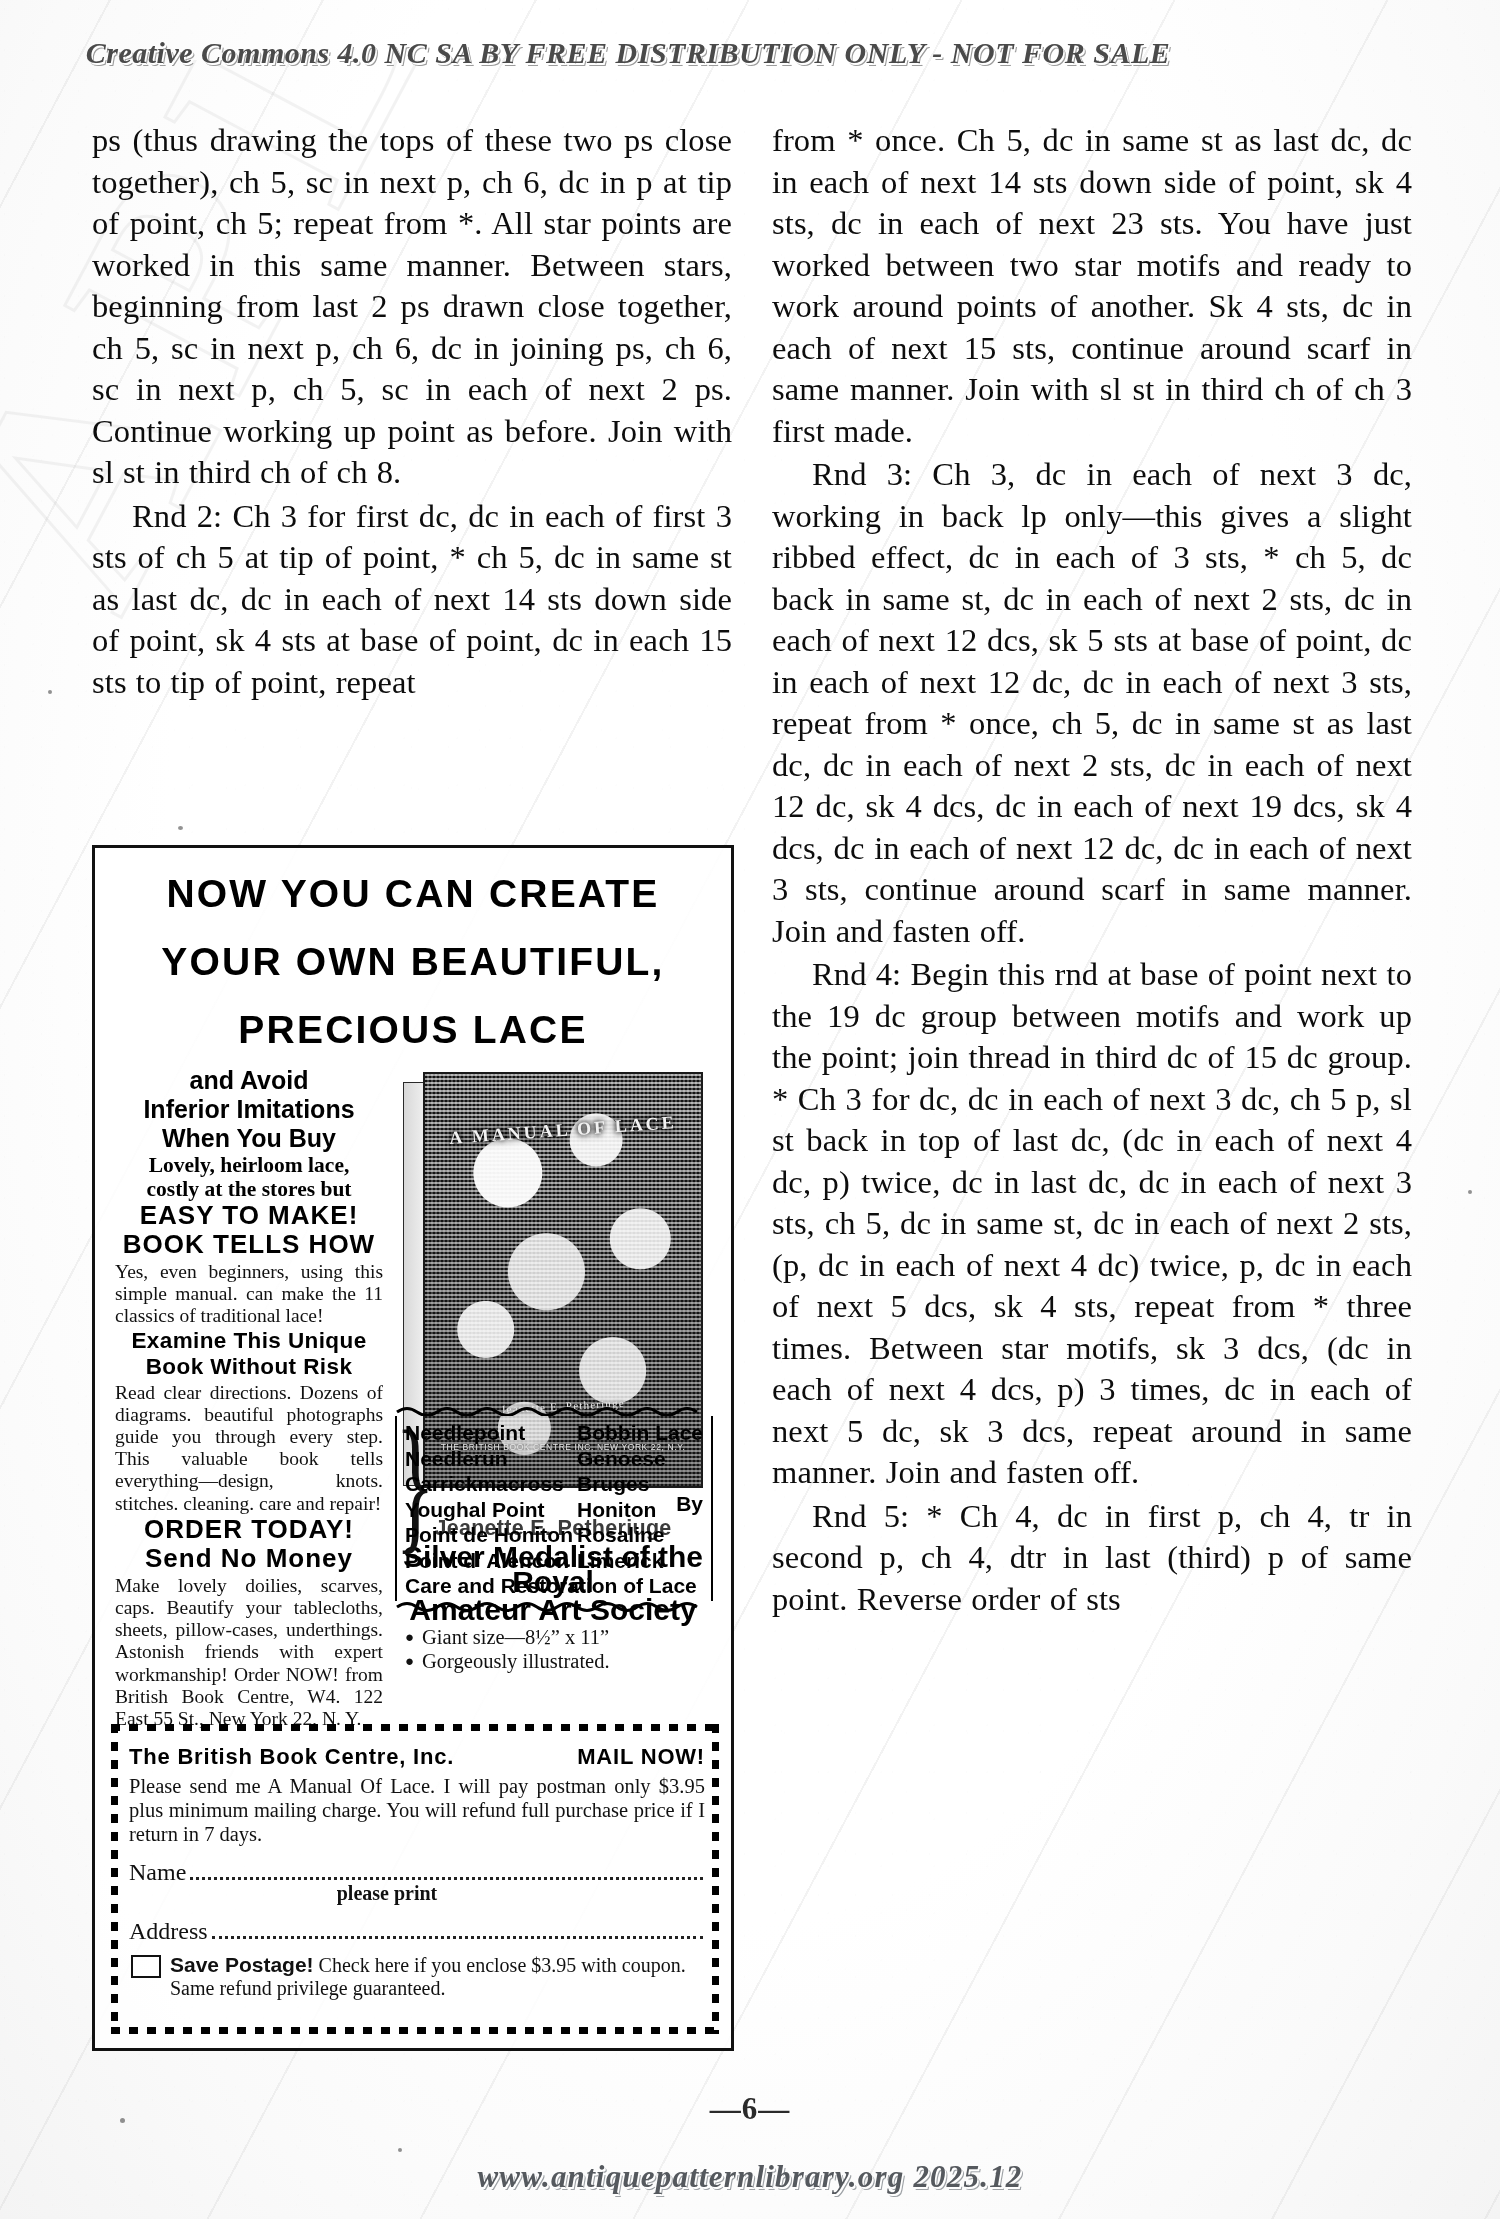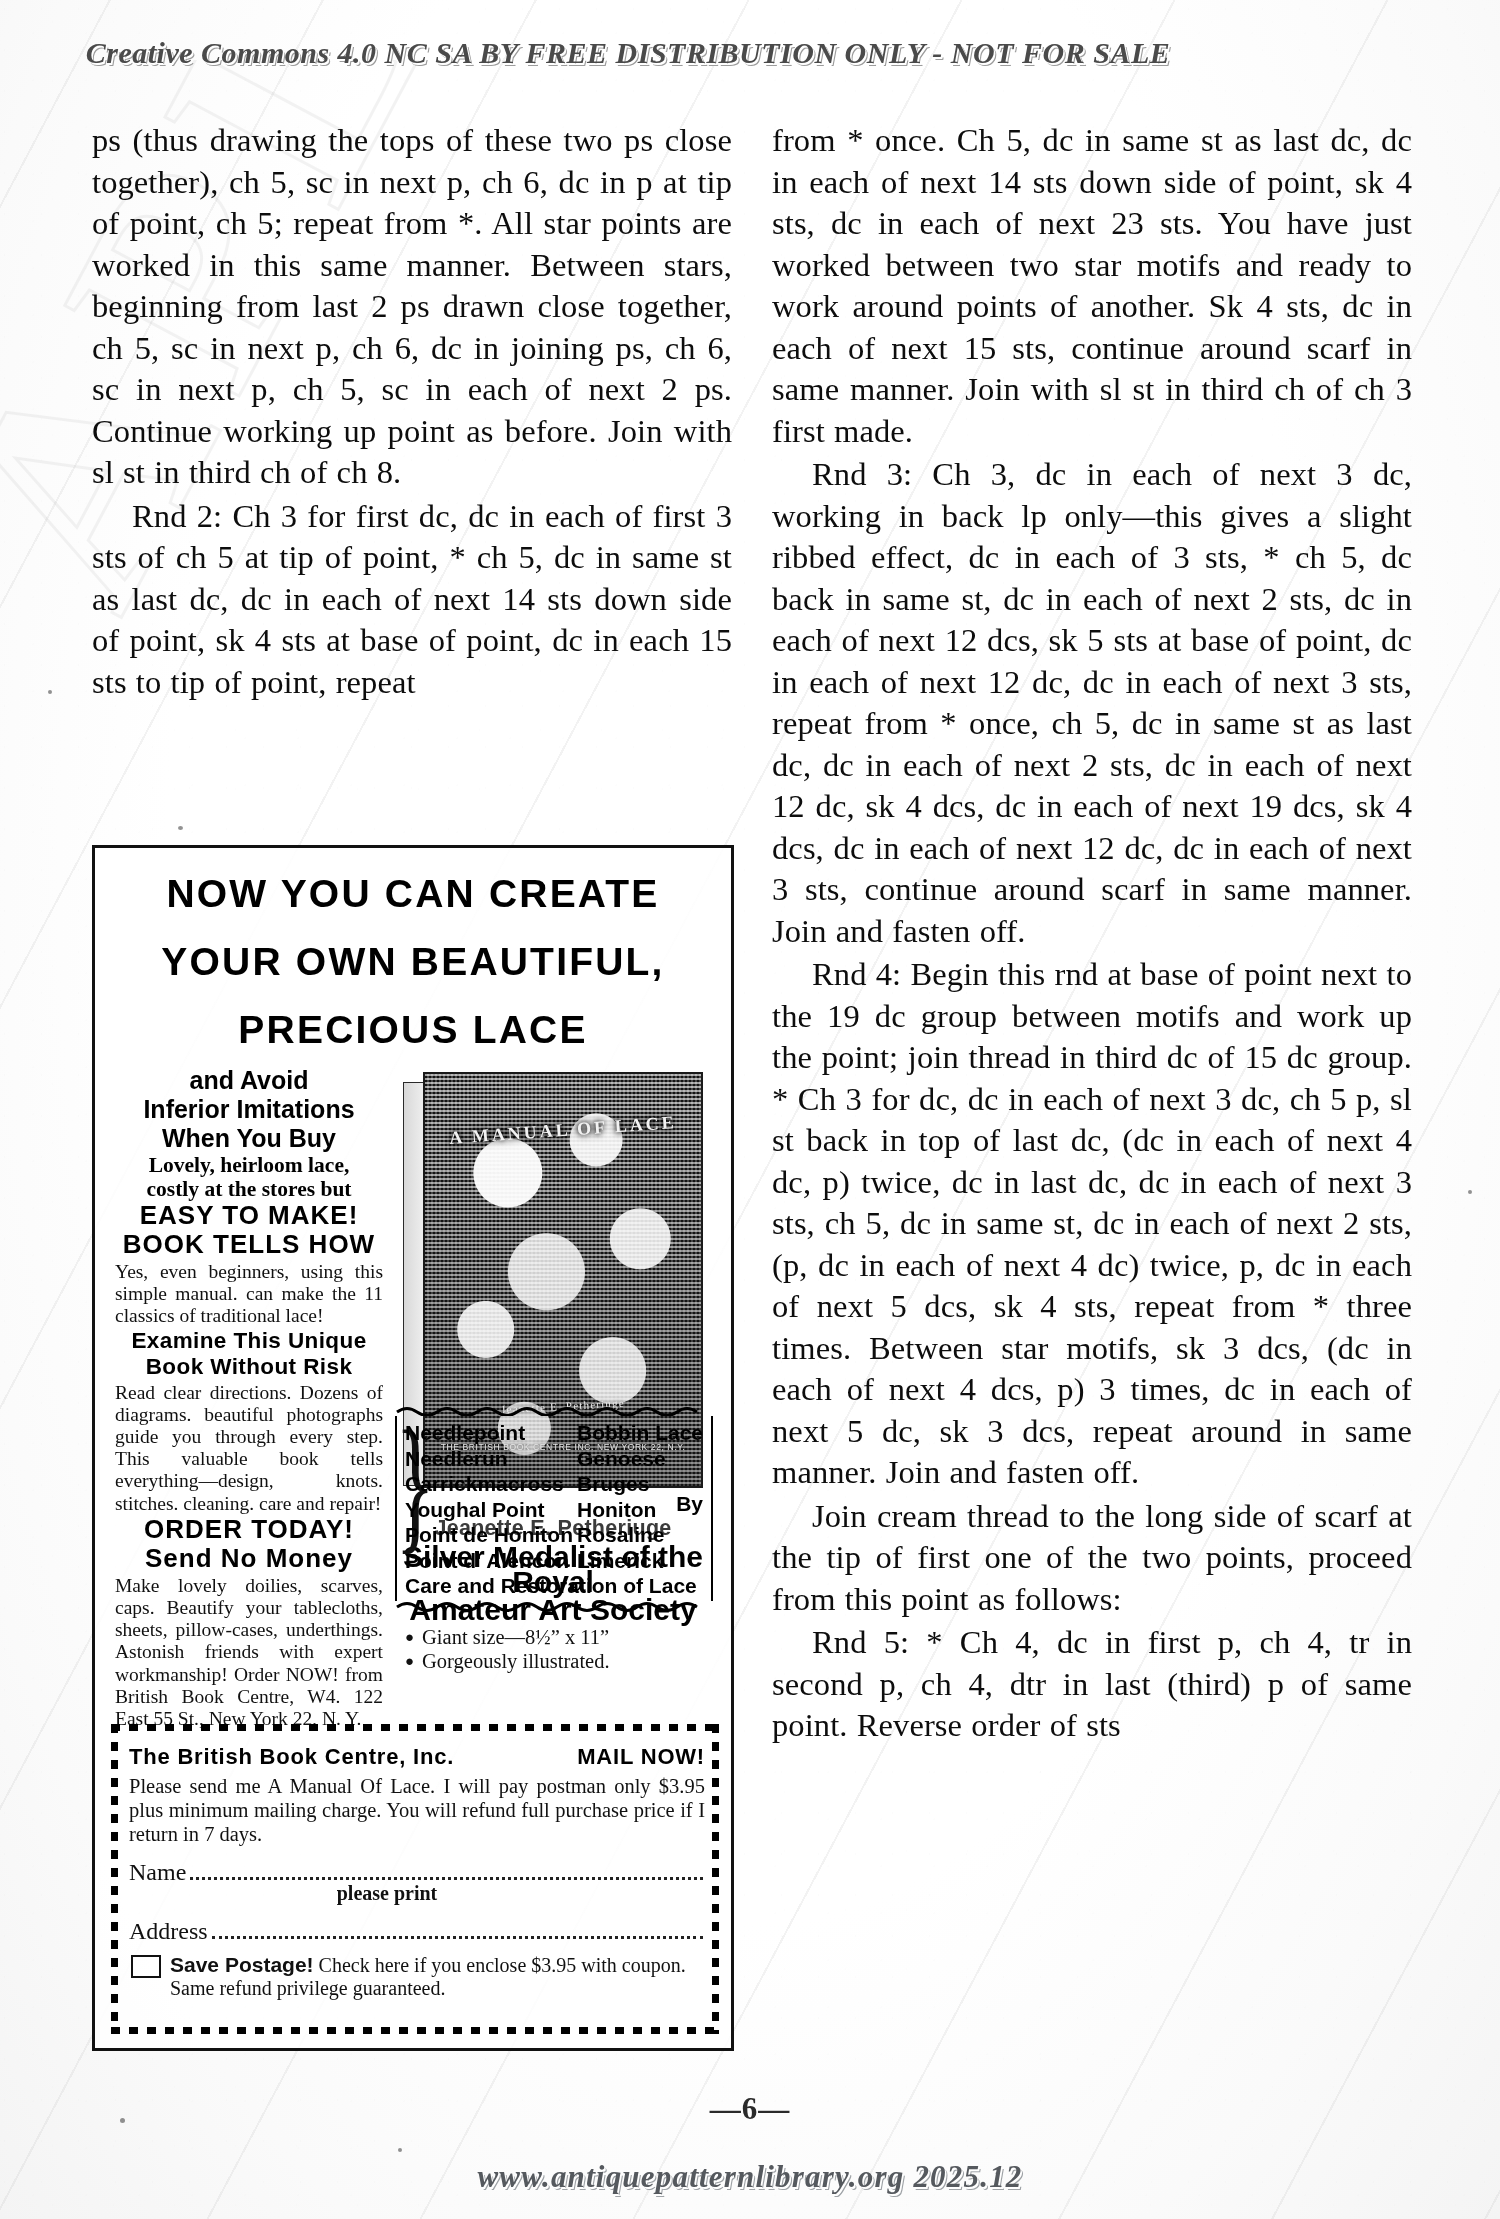--- a/index.html
+++ b/index.html
@@ -410,21 +410,20 @@
 
   <div class="col left">
     <p class="body">ps (thus drawing the tops of these two ps close together), ch 5, sc in next p, ch 6, dc in p at tip of point, ch 5; repeat from *. All star points are worked in this same manner. Between stars, beginning from last 2 ps drawn close together, ch 5, sc in next p, ch 6, dc in joining ps, ch 6, sc in next p, ch 5, sc in each of next 2 ps. Continue working up point as before. Join with sl st in third ch of ch 8.</p>
     <p class="body ind">Rnd 2: Ch 3 for first dc, dc in each of first 3 sts of ch 5 at tip of point, * ch 5, dc in same st as last dc, dc in each of next 14 sts down side of point, sk 4 sts at base of point, dc in each 15 sts to tip of point, repeat</p>
   </div>
 
   <div class="col right">
     <p class="body">from * once. Ch 5, dc in same st as last dc, dc in each of next 14 sts down side of point, sk 4 sts, dc in each of next 23 sts. You have just worked between two star motifs and ready to work around points of another. Sk 4 sts, dc in each of next 15 sts, continue around scarf in same manner. Join with sl st in third ch of ch 3 first made.</p>
     <p class="body ind">Rnd 3: Ch 3, dc in each of next 3 dc, working in back lp only—this gives a slight ribbed effect, dc in each of 3 sts, * ch 5, dc back in same st, dc in each of next 2 sts, dc in each of next 12 dcs, sk 5 sts at base of point, dc in each of next 12 dc, dc in each of next 3 sts, repeat from * once, ch 5, dc in same st as last dc, dc in each of next 2 sts, dc in each of next 12 dc, sk 4 dcs, dc in each of next 19 dcs, sk 4 dcs, dc in each of next 12 dc, dc in each of next 3 sts, continue around scarf in same manner. Join and fasten off.</p>
     <p class="body ind">Rnd 4: Begin this rnd at base of point next to the 19 dc group between motifs and work up the point; join thread in third dc of 15 dc group. * Ch 3 for dc, dc in each of next 3 dc, ch 5 p, sl st back in top of last dc, (dc in each of next 4 dc, p) twice, dc in last dc, dc in each of next 3 sts, ch 5, dc in same st, dc in each of next 2 sts, (p, dc in each of next 4 dc) twice, p, dc in each of next 5 dcs, sk 4 sts, repeat from * three times. Between star motifs, sk 3 dcs, (dc in each of next 4 dcs, p) 3 times, dc in each of next 5 dc, sk 3 dcs, repeat around in same manner. Join and fasten off.</p>
-    <p class="body ind">Join cream thread to the long side of scarf at the tip of first one of the two points, proceed from this point as follows:</p>
     <p class="body ind">Rnd 5: * Ch 4, dc in first p, ch 4, tr in second p, ch 4, dtr in last (third) p of same point. Reverse order of sts</p>
   </div>
 </div>
 
 <div class="ad">
 
   <div class="ad-head">NOW YOU CAN CREATE</div>
   <div class="ad-head">YOUR OWN BEAUTIFUL,</div>
   <div class="ad-head">PRECIOUS LACE</div>
 

